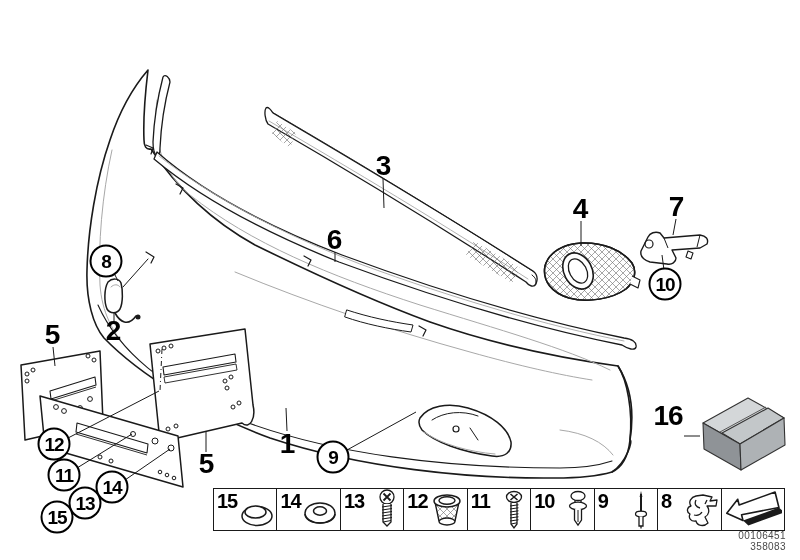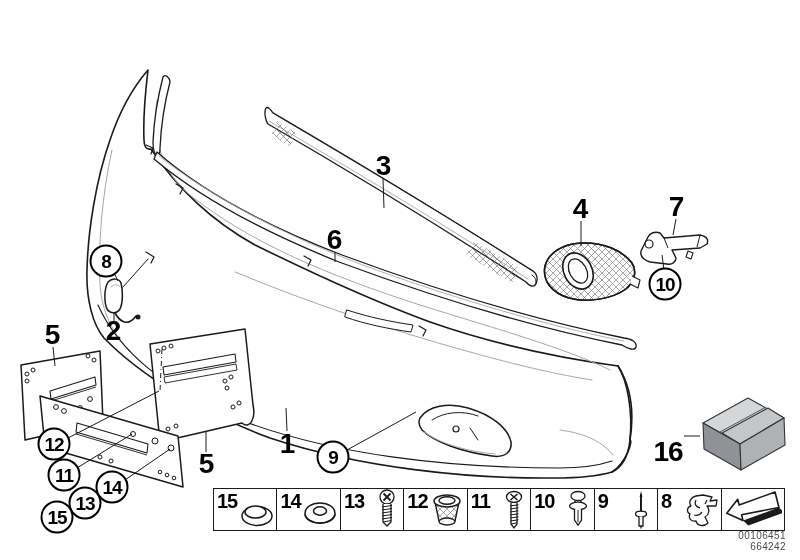--- a/index.html
+++ b/index.html
@@ -198,21 +198,21 @@
   </svg>
 
   <div class="callout" style="left:287px;top:444px">1</div>
   <div class="callout" style="left:113px;top:331px">2</div>
   <div class="callout" style="left:383px;top:166px">3</div>
   <div class="callout" style="left:580px;top:209px">4</div>
   <div class="callout" style="left:52px;top:335px">5</div>
   <div class="callout" style="left:206px;top:464px">5</div>
   <div class="callout" style="left:334px;top:240px">6</div>
   <div class="callout" style="left:676px;top:207px">7</div>
-  <div class="callout" style="left:668px;top:452px">16</div>
+  <div class="callout" style="left:668px;top:416px">16</div>
 
   <div class="co" style="left:106px;top:261px">8</div>
   <div class="co" style="left:333px;top:457px">9</div>
   <div class="co" style="left:665px;top:284px">10</div>
   <div class="co" style="left:64px;top:475px">11</div>
   <div class="co" style="left:54px;top:444px">12</div>
   <div class="co" style="left:85px;top:503px">13</div>
   <div class="co" style="left:112px;top:487px">14</div>
   <div class="co" style="left:57px;top:517px">15</div>
 
@@ -302,16 +302,16 @@
         <g transform="translate(30,19) rotate(-14)">
           <polygon points="-12,11 26,7 30,13 -8,17" fill="#1a1a1a"></polygon>
           <polygon points="-26,0 -12,-11 -12,-5 26,-9 26,7 -12,5 -12,11" fill="#ffffff" stroke="#1a1a1a" stroke-width="1.6" stroke-linejoin="round"></polygon>
         </g>
       </svg>
     </div>
   </div>
 
   <div class="footer">
     <div>00106451</div>
-    <div>664242</div>
+    <div>358083</div>
   </div>
 
 </div>
 
 </body></html>

